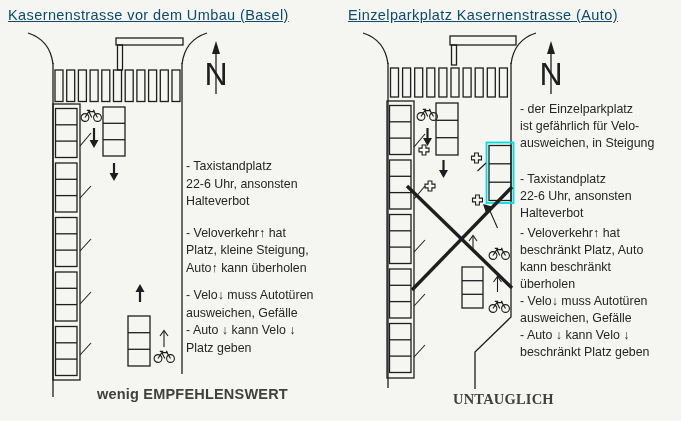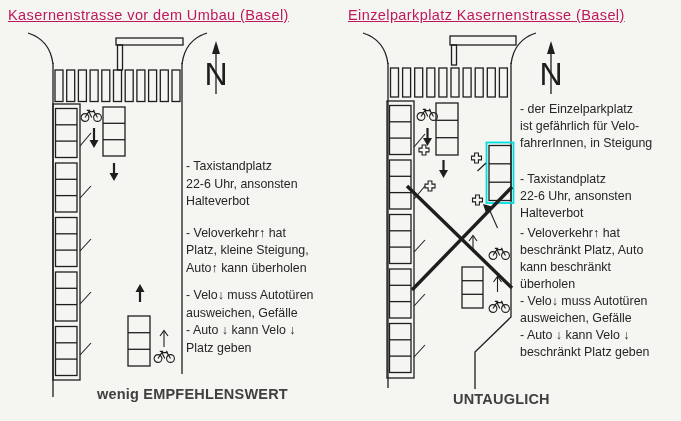--- a/index.html
+++ b/index.html
@@ -3,40 +3,40 @@
 <meta charset="utf-8">
 <style>
   * { margin:0; padding:0; box-sizing:border-box; }
   html,body { background:#e9e9e9; }
   body { font-family:"Liberation Sans", sans-serif; }
   .canvas {
     position:relative; width:681px; height:421px;
     background:#f5f5f2; overflow:hidden;
   }
   .title {
-    position:absolute; top:7px; font-size:14.5px; color:#be185d;
+    position:absolute; top:7px; font-size:14.5px; color:#0c4a6e;
     text-decoration:underline; letter-spacing:0.4px; white-space:nowrap;
   }
   .title.t-left  { left:8px; }
   .title.t-right { left:348px; }
   .notes { position:absolute; font-size:12.4px; line-height:17.5px; color:#262626; }
   .notes p { white-space:pre-line; }
   .notes.n-left  { left:186px; top:158px; width:152px; }
   .notes.n-right { left:520px; top:101px; width:162px; line-height:17px; }
   .notes.n-left  p:nth-child(2) { margin-top:14px; }
   .notes.n-left  p:nth-child(3) { margin-top:10px; }
   .notes.n-right p:nth-child(2) { margin-top:19px; }
   .notes.n-right p:nth-child(3) { margin-top:3px; }
   .notes.n-right p:nth-child(4) { margin-top:0px; }
   .verdict {
     position:absolute; font-weight:bold; font-size:14.5px; color:#404040;
     white-space:nowrap; letter-spacing:0.2px;
   }
   .verdict.v-left  { left:97px;  top:386px; }
-  .verdict.v-right { left:453px; top:391px; }
+  .verdict.v-right { left:453px; top:391px;font-family:Liberation Serif, serif; }
   svg.linework { position:absolute; left:0; top:0; }
   svg.linework .ln   { stroke:#1e1e1e; fill:none; stroke-width:1.3; }
   svg.linework .thin { stroke:#1e1e1e; fill:none; stroke-width:1.1; }
   svg.linework .thick{ stroke:#1e1e1e; fill:none; stroke-width:2.2; }
   svg.linework .xbar { stroke:#1e1e1e; fill:none; stroke-width:3.4; }
   svg.linework .fillk{ fill:#1e1e1e; stroke:none; }
   svg.linework .hl   { fill:none; stroke-width:1.8; }
   svg.linework text.compass {
     fill:#1e1e1e; stroke:none; font-family:"Liberation Sans",sans-serif;
     font-size:32px; text-anchor:middle;
@@ -243,39 +243,39 @@
       </g>
       <g>
         <line class="ln" x1="551" y1="48" x2="551" y2="94"></line>
         <polygon class="fillk" points="547,54 555,54 551,41"></polygon>
         <text class="compass" x="551" y="85">N</text>
       </g>
     </g>
   </svg>
 
   <div class="title t-left">Kasernenstrasse vor dem Umbau (Basel)</div>
-  <div class="title t-right">Einzelparkplatz Kasernenstrasse (Basel)</div>
+  <div class="title t-right">Einzelparkplatz Kasernenstrasse (Auto)</div>
 
   <div class="notes n-left">
     <p>- Taxistandplatz
 22-6 Uhr, ansonsten
 Halteverbot</p>
     <p>- Veloverkehr↑  hat
 Platz, kleine Steigung,
 Auto↑ kann überholen</p>
     <p>- Velo↓ muss Autotüren
 ausweichen, Gefälle
 - Auto ↓ kann Velo ↓
 Platz geben</p>
   </div>
 
   <div class="notes n-right">
     <p>- der Einzelparkplatz
 ist gefährlich für Velo-
-fahrerInnen, in Steigung</p>
+ausweichen, in Steigung</p>
     <p>- Taxistandplatz
 22-6 Uhr, ansonsten
 Halteverbot</p>
     <p>- Veloverkehr↑  hat
 beschränkt Platz, Auto
 kann beschränkt
 überholen</p>
     <p>- Velo↓ muss Autotüren
 ausweichen, Gefälle
 - Auto ↓ kann Velo ↓

